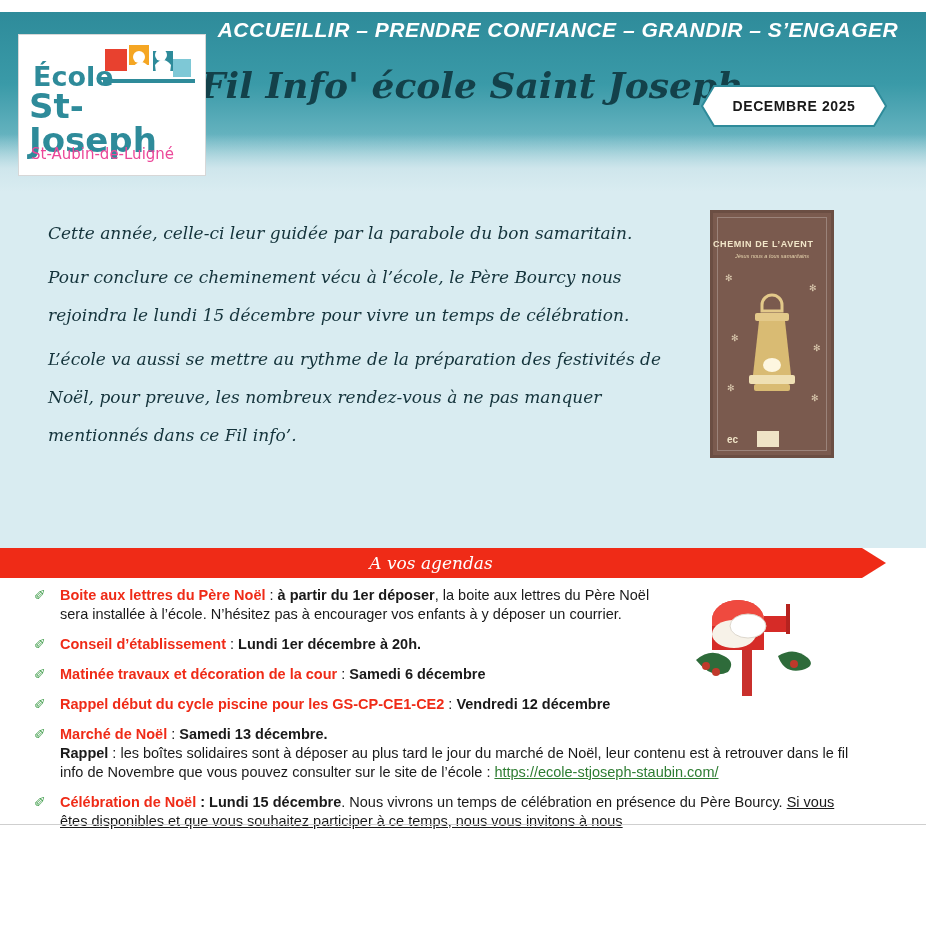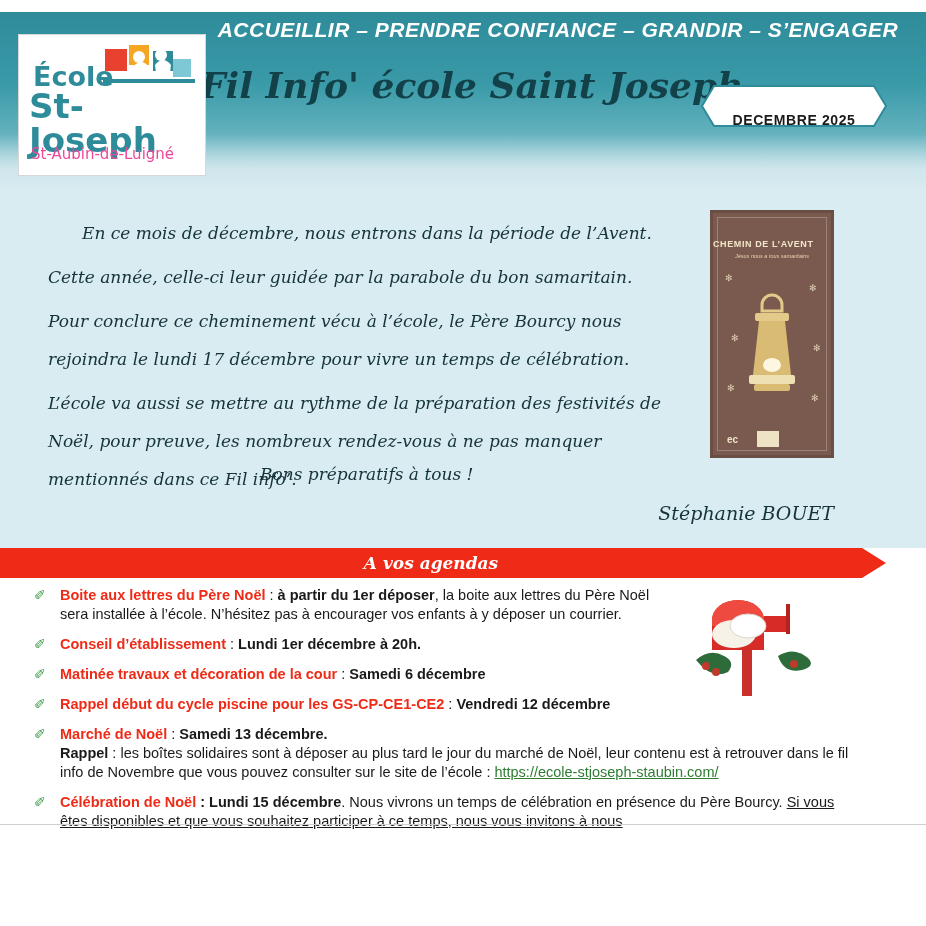--- a/index.html
+++ b/index.html
@@ -60,21 +60,21 @@
     white-space: nowrap;
   }
   .date-badge {
     position: absolute;
     top: 72px;
     left: 700px;
     width: 188px;
     height: 44px;
     z-index: 5;
     display: flex;
-    align-items: flex-end;
+    align-items: center;
     justify-content: center;
   }
   .date-badge svg { position: absolute; inset: 0; }
   .date-badge span {
     position: relative;
     font-size: 14px;
     font-weight: bold;
     letter-spacing: 0.6px;
     color: #1a1a1a;
   }
@@ -242,21 +242,21 @@
     position: absolute;
     left: 0;
     top: 0;
     width: 862px;
     height: 30px;
     line-height: 30px;
     text-align: center;
     color: #ffffff;
     font-family: "DejaVu Serif", serif;
     font-style: italic;
-    font-weight: bold;
+    font-weight: normal;
     font-size: 17px;
   }
 
   
   .agenda {
     position: relative;
     padding: 8px 20px 0 60px;
     background: #ffffff;
   }
   .item {
@@ -341,28 +341,25 @@
       <div class="logo-text1">École</div>
       <div class="logo-text2">St-Joseph</div>
       <div class="logo-sub">St-Aubin-de-Luigné</div>
     </div>
   </div>
 </div>
 
 <div class="intro">
 
   <div class="intro-text">
-    <p class="indent">En ce mois de décembre, nous entrons dans la période de l’Avent.</p>
     <p>Cette année, celle-ci leur guidée par la parabole du bon samaritain.</p>
-    <p>Pour conclure ce cheminement vécu à l’école, le Père Bourcy nous rejoindra le lundi 17 décembre pour vivre un temps de célébration.</p>
+    <p>Pour conclure ce cheminement vécu à l’école, le Père Bourcy nous rejoindra le lundi 15 décembre pour vivre un temps de célébration.</p>
     <p>L’école va aussi se mettre au rythme de la préparation des festivités de Noël, pour preuve, les nombreux rendez-vous à ne pas manquer mentionnés dans ce Fil info’.</p>
   </div>
 
-  <div class="intro-closing">Bons préparatifs à tous !</div>
-  <div class="signature">Stéphanie BOUET</div>
 
   <div class="poster">
     <div class="frame"></div>
     <div class="ptitle">CHEMIN DE L’AVENT</div>
     <div class="psub">Jésus nous a tous samaritains</div>
     <svg class="lantern" width="62" height="120" viewBox="0 0 62 120">
       <path d="M31,4 a10,10 0 0 1 10,10 v6 h-20 v-6 a10,10 0 0 1 10,-10 z" fill="none" stroke="#e3c98a" stroke-width="3"></path>
       <rect x="14" y="22" width="34" height="8" rx="2" fill="#e3c98a"></rect>
       <path d="M18,30 h26 l6,54 h-38 z" fill="#d9bb73"></path>
       <ellipse cx="31" cy="74" rx="9" ry="7" fill="#fdf6e0"></ellipse>

